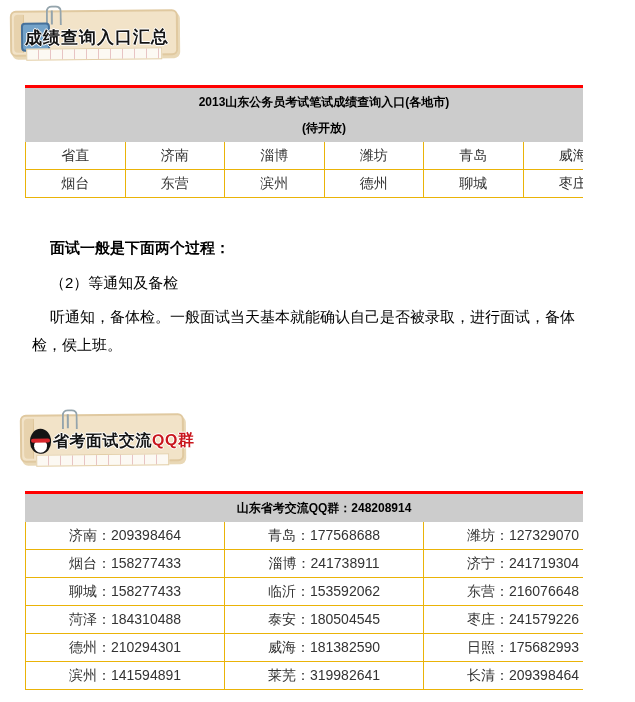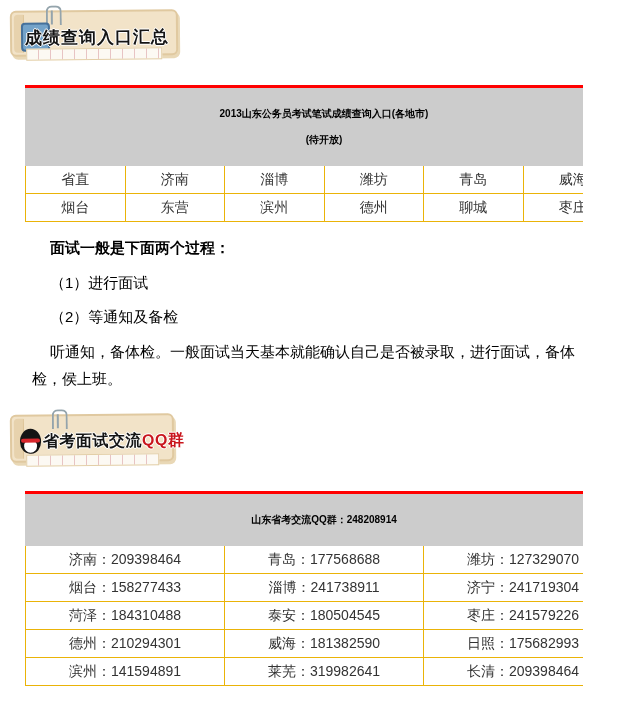--- a/index.html
+++ b/index.html
@@ -31,21 +31,21 @@
   .penguin{position:absolute;left:8px;top:12px;width:21px;height:25px;background:#141414;
            border-radius:50% 50% 46% 46%;}
   .penguin::before{content:"";position:absolute;left:4px;bottom:1px;width:13px;height:13px;
                    background:#fff;border-radius:50%;}
   .penguin::after{content:"";position:absolute;left:1px;top:10px;width:19px;height:4px;
                   background:#d8262c;border-radius:2px;}
 
   
   .tbl-wrap{position:absolute;left:25px;width:598px;border-top:3px solid #ff0000;}
   table{border-collapse:collapse;width:100%;table-layout:fixed;}
-  th{background:#cccccc;color:#000;font-weight:bold;font-size:10px;border:1px solid #cccccc;padding:12px;}
+  th{background:#cccccc;color:#000;font-weight:bold;font-size:12px;border:1px solid #cccccc;padding:0;}
   .th-line{line-height:26px;height:26px;text-align:center;}
   .th-single{line-height:26px;height:26px;text-align:center;}
   td{border:1px solid #eab308;height:27px;text-align:center;font-size:14px;color:#333;background:#fff;
      padding:0;overflow:hidden;white-space:nowrap;}
 
   
   .article{position:absolute;left:25px;top:227px;width:585px;font-size:15px;color:#000;}
   .article p{margin:7px;line-height:27.5px;text-indent:18px;}
   .article .bold{font-weight:bold;}
 </style>
@@ -90,26 +90,25 @@
           <td>德州</td>
           <td>聊城</td>
           <td>枣庄</td>
         </tr>
       </tbody>
     </table>
   </div>
 
   <div class="article">
     <p class="bold">面试一般是下面两个过程：</p>
-    <p>（1）进行面试</p>
     <p>（2）等通知及备检</p>
     <p>听通知，备体检。一般面试当天基本就能确认自己是否被录取，进行面试，备体检，侯上班。</p>
   </div>
 
-  <div class="banner" style="left:10px;top:414px;width:160px;height:44px;">
+  <div class="banner" style="left:20px;top:414px;width:160px;height:44px;">
     <div class="paper">
       <div class="paper-edge"></div>
       <div class="clip" style="left:40px;"></div>
       <div class="penguin"></div>
       <div class="banner2-title"><span>省考面试交流</span><span class="red-txt">QQ群</span></div>
       <div class="gridstrip"></div>
     </div>
   </div>
 
   <div class="tbl-wrap" style="top:491px;">
@@ -126,20 +125,25 @@
           <td>济南：209398464</td>
           <td>青岛：177568688</td>
           <td>潍坊：127329070</td>
         </tr>
         <tr>
           <td>烟台：158277433</td>
           <td>淄博：241738911</td>
           <td>济宁：241719304</td>
         </tr>
         <tr>
+          <td>聊城：158277433</td>
+          <td>临沂：153592062</td>
+          <td>东营：216076648</td>
+        </tr>
+        <tr>
           <td>菏泽：184310488</td>
           <td>泰安：180504545</td>
           <td>枣庄：241579226</td>
         </tr>
         <tr>
           <td>德州：210294301</td>
           <td>威海：181382590</td>
           <td>日照：175682993</td>
         </tr>
         <tr>

